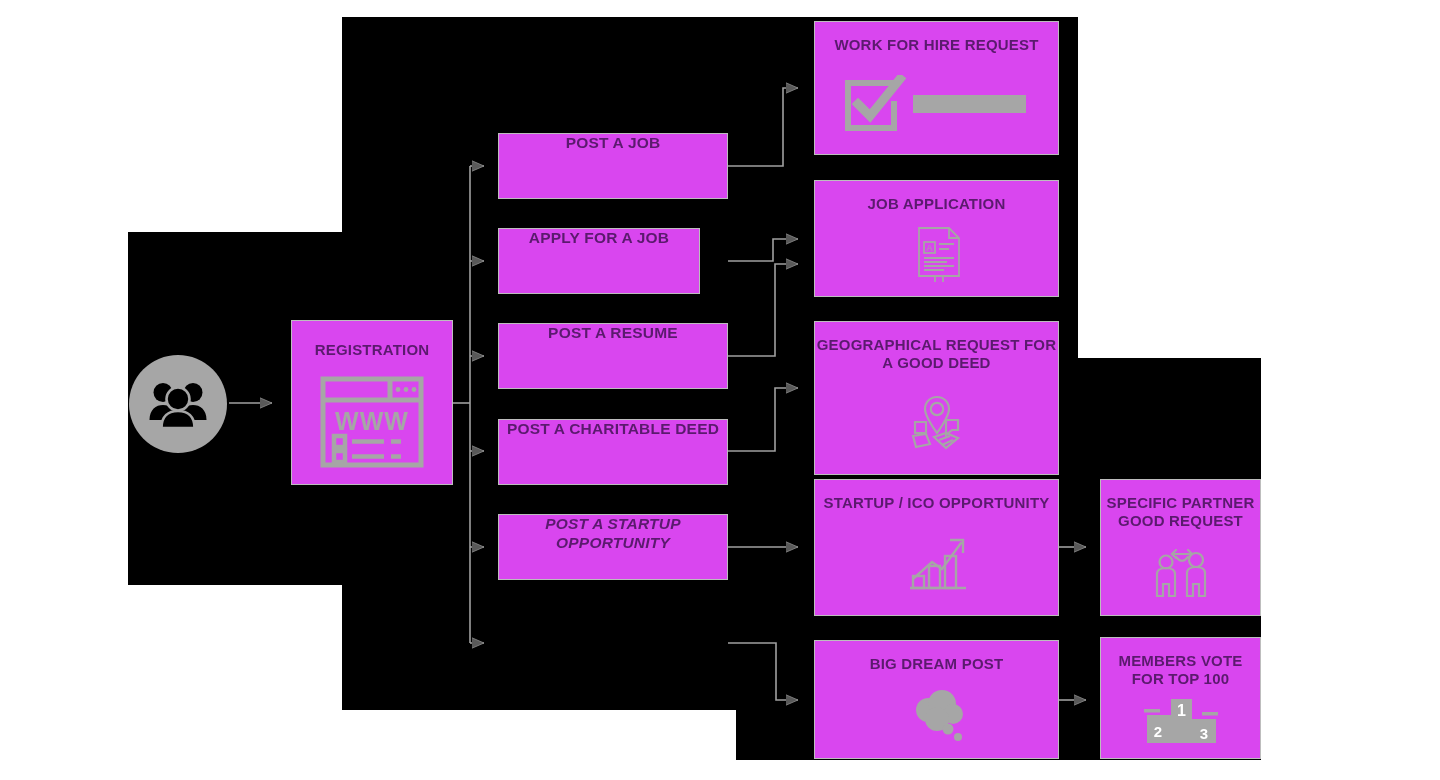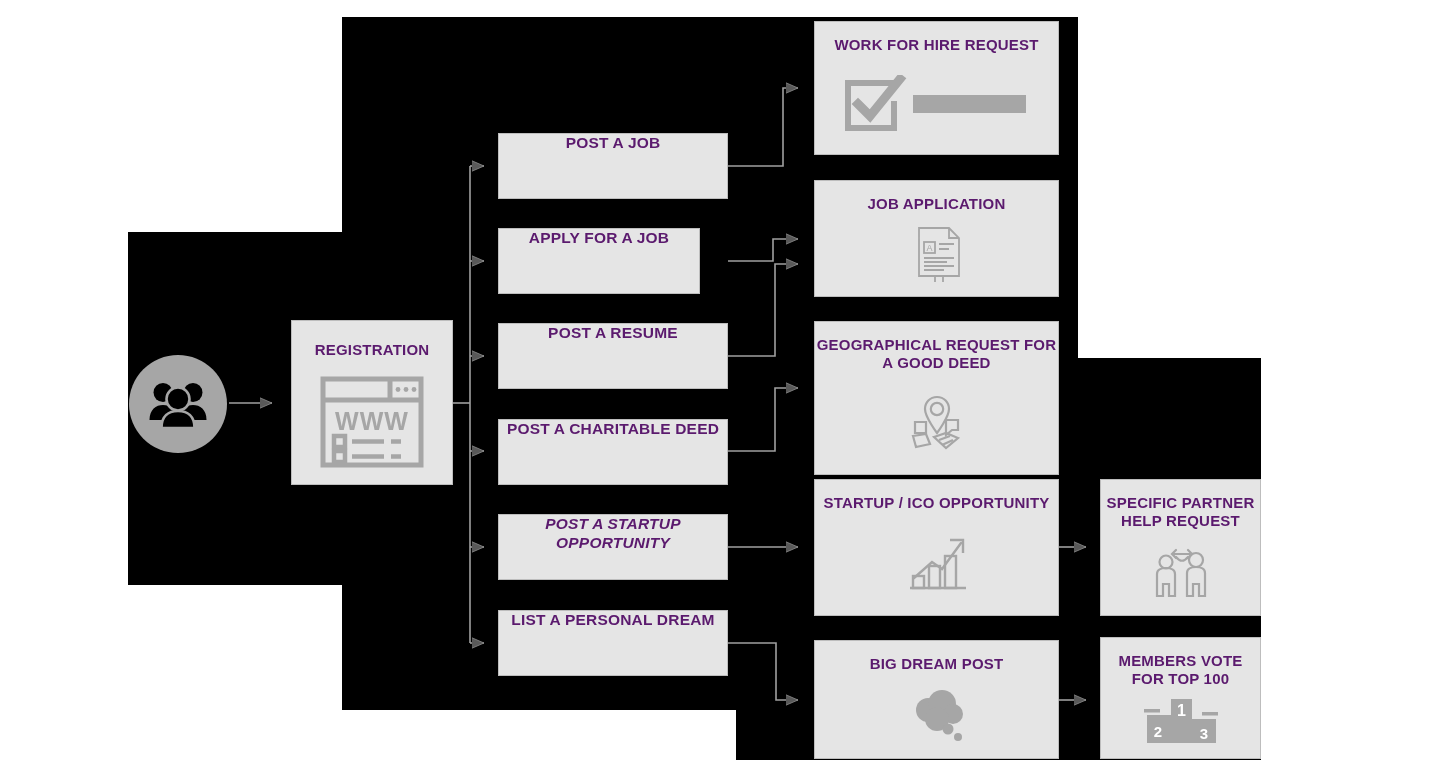--- a/index.html
+++ b/index.html
@@ -6,21 +6,21 @@
   body{font-family:"Liberation Sans",sans-serif;}
   #stage{position:relative;width:1440px;height:780px;overflow:hidden;background:#ffffff;}
 
   
   .blk{position:absolute;background:#000000;}
 
   
   #wires{position:absolute;left:0;top:0;width:1440px;height:780px;}
 
   
-  .box{position:absolute;background:#e5e5e5;border:1px solid #bdbdbd;box-sizing:border-box;
+  .box{position:absolute;background:#d946ef;border:1px solid #bdbdbd;box-sizing:border-box;
        display:flex;flex-direction:column;align-items:center;}
   .box .title{color:#5b1a6e;font-weight:700;font-size:15px;letter-spacing:.2px;
        text-align:center;line-height:1.22;width:100%;}
   .box.act{}
   .box.act .title{font-size:15.5px;}
   .box.obj{padding-top:14px;}
   .box.obj .ico{flex:1;display:flex;align-items:center;justify-content:center;width:100%;}
 
   
   #reg{justify-content:flex-start;padding-top:20px;}
@@ -125,23 +125,20 @@
   </div>
   <div class="box act" style="left:498px;top:323px;width:230px;height:66px;">
     <div class="title">POST A RESUME</div>
   </div>
   <div class="box act" style="left:498px;top:419px;width:230px;height:66px;">
     <div class="title">POST A CHARITABLE DEED</div>
   </div>
   <div class="box act" style="left:498px;top:514px;width:230px;height:66px;font-style:italic;">
     <div class="title">POST A STARTUP OPPORTUNITY</div>
   </div>
-  <div class="box act" style="left:498px;top:610px;width:230px;height:66px;">
-    <div class="title">LIST A PERSONAL DREAM</div>
-  </div>
 
   <div class="box obj" style="left:814px;top:21px;width:245px;height:134px;">
     <div class="title">WORK FOR HIRE REQUEST</div>
     <div class="ico">
       <svg width="188" height="58" viewBox="0 0 188 58">
         <g fill="none" stroke="#a6a6a6" stroke-width="6">
           <path d="M51,8 H5 V53 H51 V26"></path>
           <path d="M15,29 L27,41 L57,4" stroke-width="9" stroke-linecap="square"></path>
         </g>
         <rect x="70" y="20" width="113" height="18" fill="#a6a6a6"></rect>
@@ -209,21 +206,21 @@
           <circle cx="49" cy="25" r="10"></circle>
           <circle cx="33" cy="30" r="12"></circle>
           <circle cx="44" cy="40" r="5.5"></circle>
           <circle cx="54" cy="48" r="4"></circle>
         </g>
       </svg>
     </div>
   </div>
 
   <div class="box obj" style="left:1100px;top:479px;width:161px;height:137px;">
-    <div class="title">SPECIFIC PARTNER HELP REQUEST</div>
+    <div class="title">SPECIFIC PARTNER GOOD REQUEST</div>
     <div class="ico">
       <svg width="62" height="58" viewBox="0 0 62 58">
         <g fill="none" stroke="#a6a6a6" stroke-width="2.2">
           <circle cx="16" cy="18" r="6.5"></circle>
           <path d="M7,30 C7,26 11,24 16,24 C21,24 25,26 25,30 V52 H19 V40 H13 V52 H7 Z"></path>
           <circle cx="46" cy="16" r="7"></circle>
           <path d="M37,29 C37,25 41,23 46,23 C51,23 55,25 55,29 V52 H49 V40 H43 V52 H37 Z"></path>
           <path d="M24,10 H40" stroke-linecap="round"></path>
           <path d="M26,6 L22,10 L26,14" stroke-linecap="round"></path>
           <path d="M38,6 L42,10 L38,14" stroke-linecap="round"></path>

